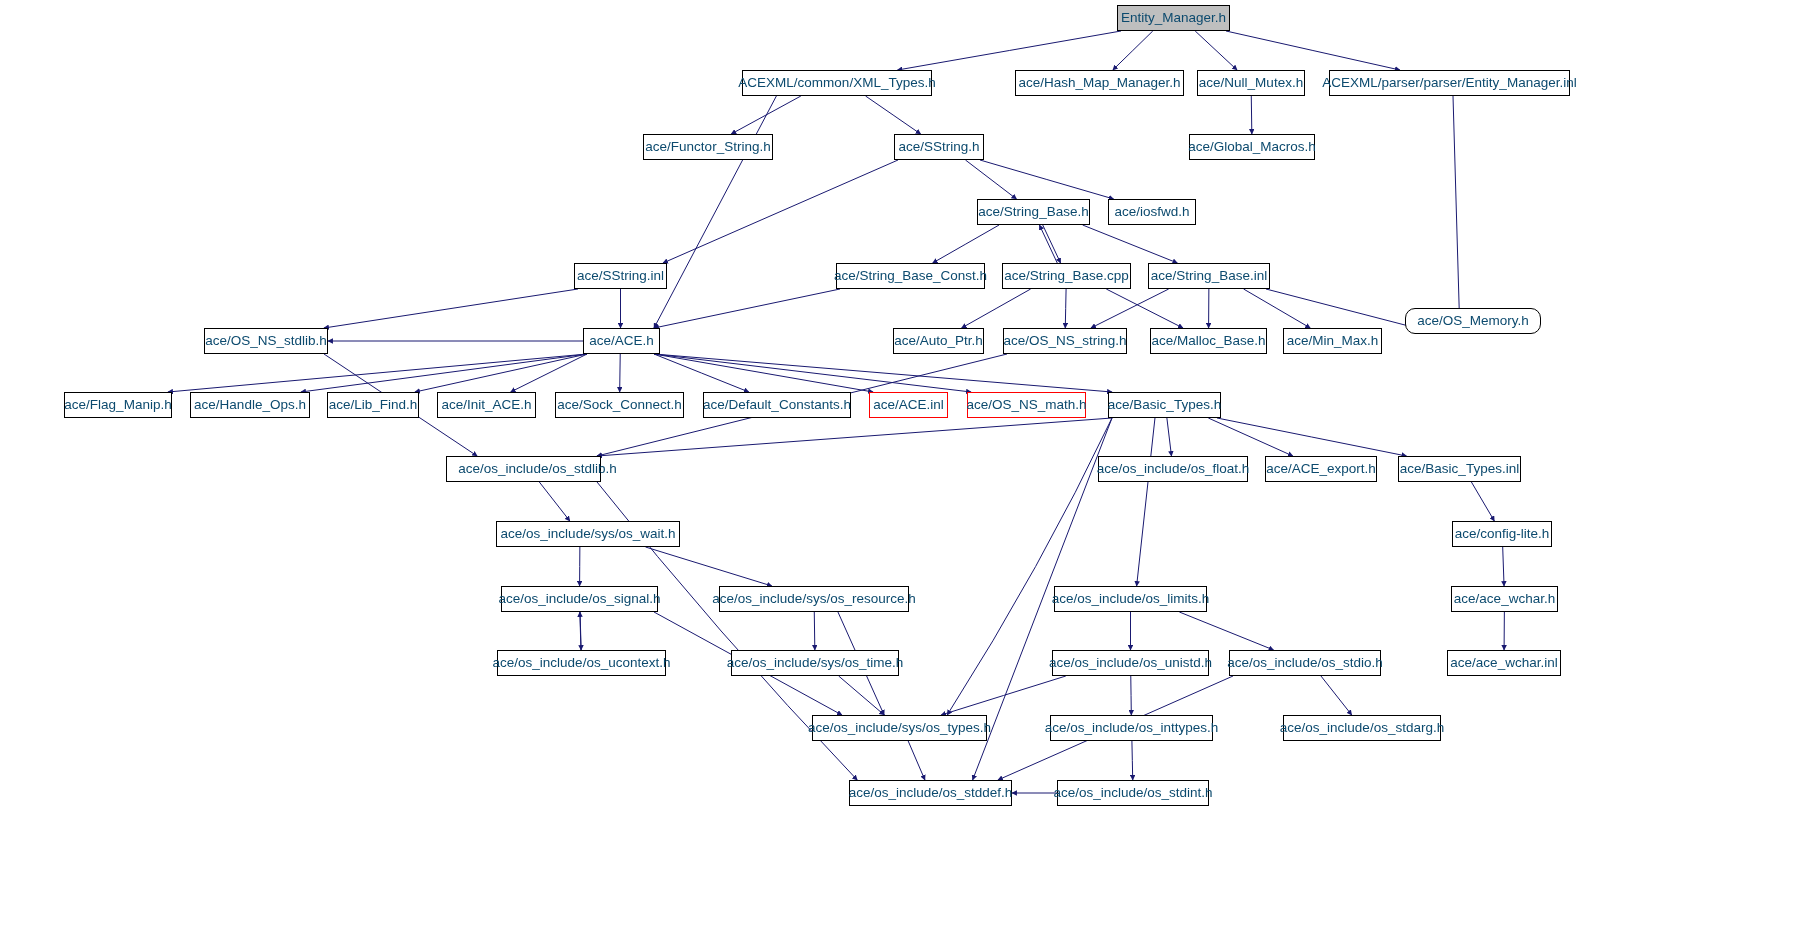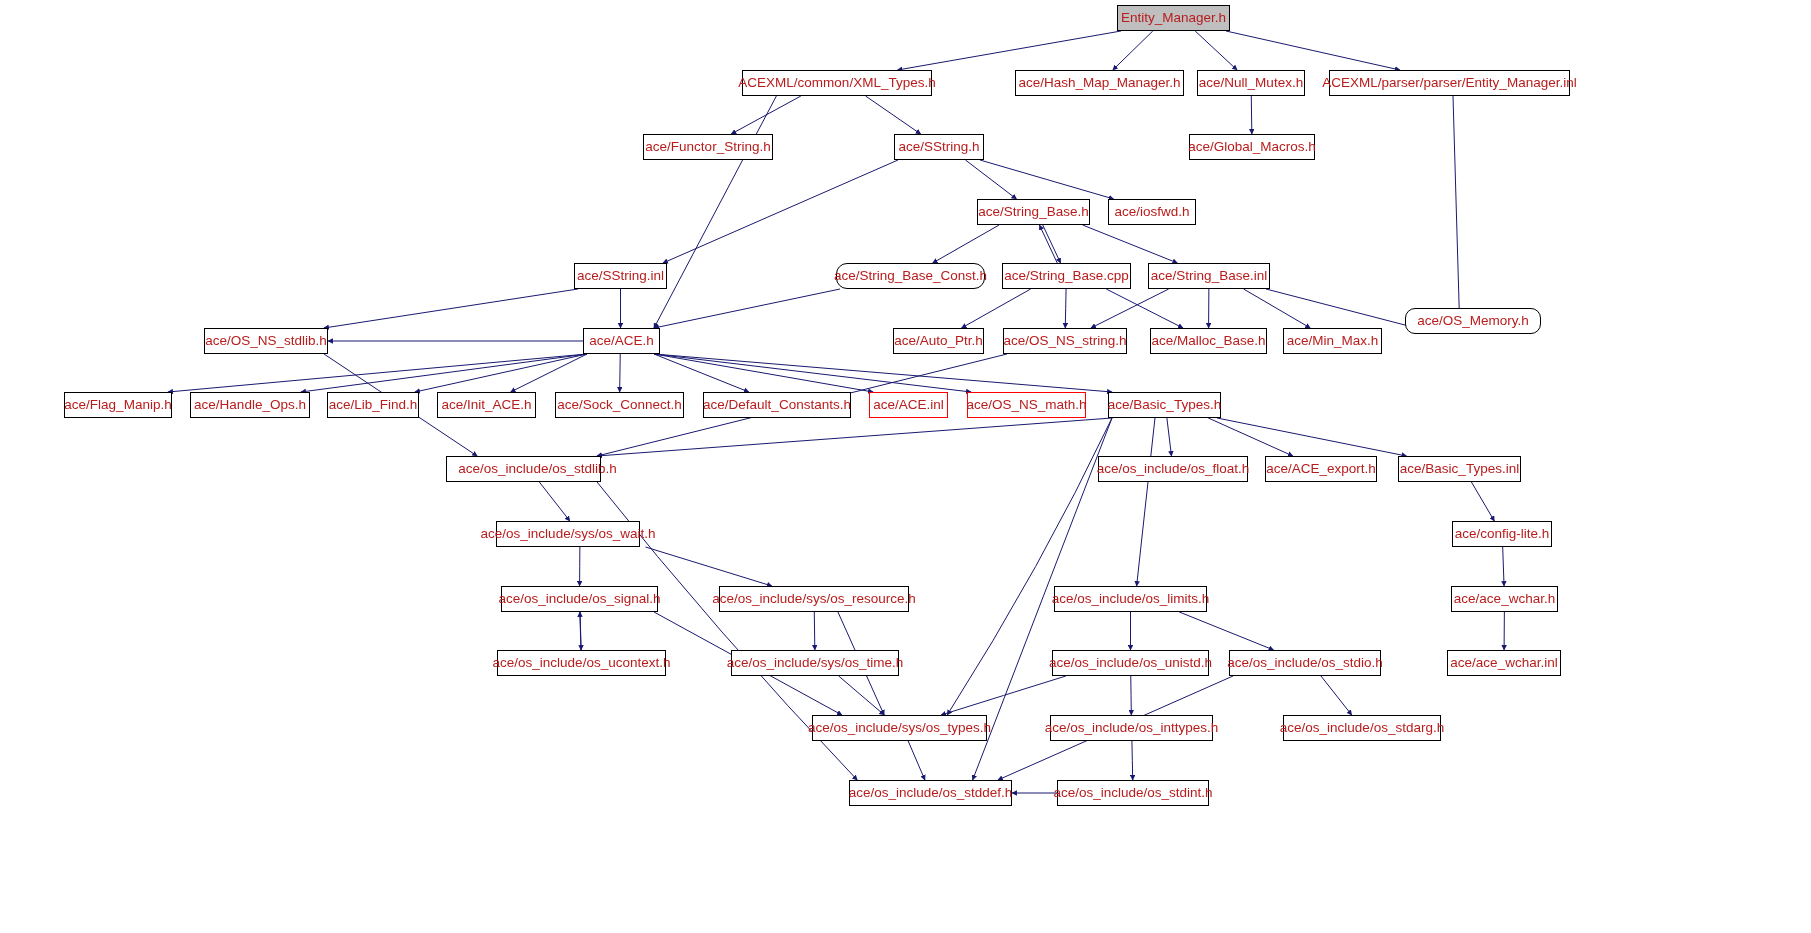--- a/index.html
+++ b/index.html
@@ -1,20 +1,20 @@
 <!DOCTYPE html>
 <html><head>
 <meta charset="utf-8">
 <style>
   html,body{margin:0;padding:0;background:#ffffff;}
   #canvas{position:relative;width:1811px;height:933px;background:#ffffff;
           font-family:"Liberation Sans","DejaVu Sans",sans-serif;overflow:hidden;}
   #edge-layer{position:absolute;left:0;top:0;width:1811px;height:933px;}
   .node{position:absolute;box-sizing:border-box;border:1px solid #000000;
-        background:#ffffff;color:#b91c1c;font-size:13.5px;line-height:1;
+        background:#ffffff;color:#0c4a6e;font-size:13.5px;line-height:1;
         display:flex;align-items:center;justify-content:center;
         white-space:nowrap;padding:0 7px;height:26px;}
   .node.root{background:#bfbfbf;border-color:#000000;}
   .node.red{border-color:#ff0000;}
 </style>
 </head>
 <body>
 
 <div id="canvas">
   <svg id="edge-layer" viewBox="0 0 1811 933" preserveAspectRatio="none">
@@ -98,21 +98,21 @@
       <div class="node" style="left: 742px; top: 70px; width: 190px; text-align: right;">ACEXML/common/XML_Types.h</div>
       <div class="node" style="left: 1015px; top: 70px; width: 169px;">ace/Hash_Map_Manager.h</div>
       <div class="node" style="left: 1197px; top: 70px; width: 108px;">ace/Null_Mutex.h</div>
       <div class="node" style="left: 1329px; top: 70px; width: 241px;">ACEXML/parser/parser/Entity_Manager.inl</div>
       <div class="node" style="left: 643px; top: 134px; width: 130px;">ace/Functor_String.h</div>
       <div class="node" style="left: 894px; top: 134px; width: 90px;">ace/SString.h</div>
       <div class="node" style="left: 1189px; top: 134px; width: 126px;">ace/Global_Macros.h</div>
       <div class="node" style="left: 977px; top: 199px; width: 113px;">ace/String_Base.h</div>
       <div class="node" style="left: 1108px; top: 199px; width: 88px;">ace/iosfwd.h</div>
       <div class="node" style="left: 574px; top: 263px; width: 93px;">ace/SString.inl</div>
-      <div class="node" style="left: 836px; top: 263px; width: 149px; border-radius: 11px;">ace/String_Base_Const.h</div>
+      <div class="node" style="left: 836px; top: 263px; width: 149px;">ace/String_Base_Const.h</div>
       <div class="node" style="left: 1002px; top: 263px; width: 129px;">ace/String_Base.cpp</div>
       <div class="node" style="left: 1148px; top: 263px; width: 122px;">ace/String_Base.inl</div>
       <div class="node" style="left: 204px; top: 328px; width: 124px;">ace/OS_NS_stdlib.h</div>
       <div class="node" style="left: 583px; top: 328px; width: 77px;">ace/ACE.h</div>
       <div class="node" style="left: 893px; top: 328px; width: 91px;">ace/Auto_Ptr.h</div>
       <div class="node" style="left: 1003px; top: 328px; width: 124px;">ace/OS_NS_string.h</div>
       <div class="node" style="left: 1150px; top: 328px; width: 117px;">ace/Malloc_Base.h</div>
       <div class="node" style="left: 1283px; top: 328px; width: 99px; text-align: center;">ace/Min_Max.h</div>
       <div class="node" style="left: 1405px; top: 308px; width: 136px; border-radius: 10px;">ace/OS_Memory.h</div>
       <div class="node" style="left: 64px; top: 392px; width: 108px;">ace/Flag_Manip.h</div>
@@ -121,21 +121,21 @@
       <div class="node" style="left: 437px; top: 392px; width: 99px;">ace/Init_ACE.h</div>
       <div class="node" style="left: 555px; top: 392px; width: 129px;">ace/Sock_Connect.h</div>
       <div class="node" style="left: 703px; top: 392px; width: 148px;">ace/Default_Constants.h</div>
       <div class="node red" style="left: 869px; top: 392px; width: 79px;">ace/ACE.inl</div>
       <div class="node red" style="left: 967px; top: 392px; width: 119px;">ace/OS_NS_math.h</div>
       <div class="node" style="left: 1108px; top: 392px; width: 113px;">ace/Basic_Types.h</div>
       <div class="node" style="left: 446px; top: 456px; width: 155px; padding-left: 35px;">ace/os_include/os_stdlib.h</div>
       <div class="node" style="left: 1098px; top: 456px; width: 150px;">ace/os_include/os_float.h</div>
       <div class="node" style="left: 1265px; top: 456px; width: 112px;">ace/ACE_export.h</div>
       <div class="node" style="left: 1398px; top: 456px; width: 123px;">ace/Basic_Types.inl</div>
-      <div class="node" style="left: 496px; top: 521px; width: 144px;">ace/os_include/sys/os_wait.h</div>
+      <div class="node" style="left: 496px; top: 521px; width: 184px;">ace/os_include/sys/os_wait.h</div>
       <div class="node" style="left: 1452px; top: 521px; width: 100px;">ace/config-lite.h</div>
       <div class="node" style="left: 501px; top: 586px; width: 157px;">ace/os_include/os_signal.h</div>
       <div class="node" style="left: 719px; top: 586px; width: 190px;">ace/os_include/sys/os_resource.h</div>
       <div class="node" style="left: 1054px; top: 586px; width: 153px;">ace/os_include/os_limits.h</div>
       <div class="node" style="left: 1451px; top: 586px; width: 107px;">ace/ace_wchar.h</div>
       <div class="node" style="left: 497px; top: 650px; width: 169px;">ace/os_include/os_ucontext.h</div>
       <div class="node" style="left: 731px; top: 650px; width: 168px;">ace/os_include/sys/os_time.h</div>
       <div class="node" style="left: 1052px; top: 650px; width: 157px;">ace/os_include/os_unistd.h</div>
       <div class="node" style="left: 1229px; top: 650px; width: 152px;">ace/os_include/os_stdio.h</div>
       <div class="node" style="left: 1447px; top: 650px; width: 114px;">ace/ace_wchar.inl</div>

